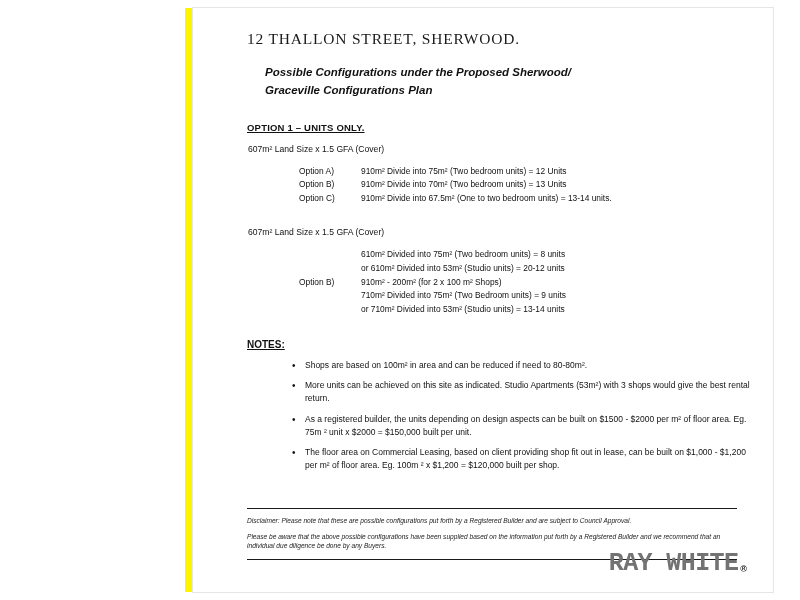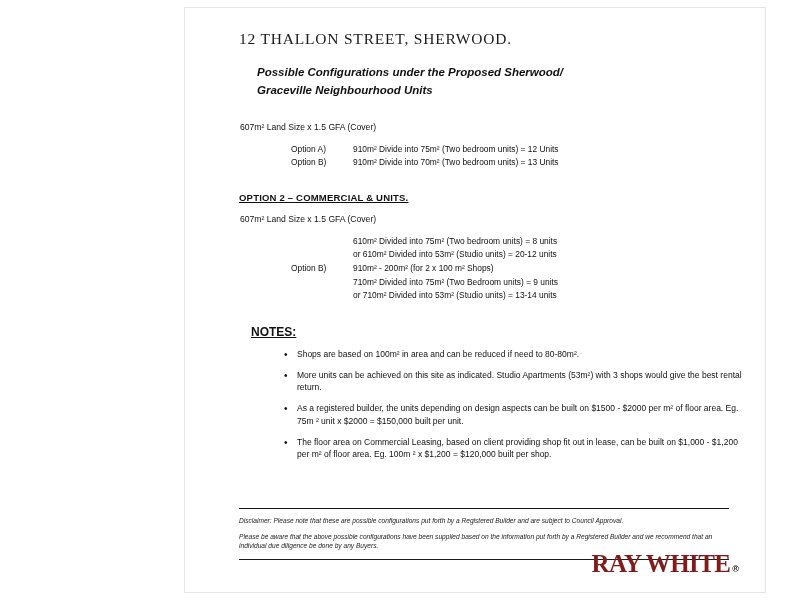--- a/index.html
+++ b/index.html
@@ -15,21 +15,21 @@
   }
   .page {
     position: relative;
     width: 800px;
     height: 600px;
     background: #ffffff;
   }
   
   .sheet {
     position: absolute;
-    left: 185px;
+    left: 193px;
     top: 8px;
     width: 580px;
     height: 584px;
     background: #ffffff;
     box-shadow: 0 0 0 1px #e6e6e6;
   }
   .yellow-bar {
     position: absolute;
     left: 185px;
     top: 8px;
@@ -82,24 +82,24 @@
   .row .lbl {
     display: inline-block;
     width: 62px;
   }
   .row .sub {
     display: inline-block;
     width: 62px;
   }
   .sectiongap { height: 22px; }
   .notes-head {
-    font-size: 12px;
+    font-size: 10px;
     font-weight: bold;
     text-decoration: underline;
-    margin: 0 0 9px 12px;
+    margin: 0 0 9px 0;
   }
   ul.notes {
     margin: 0;
     padding-left: 58px;
     list-style: none;
   }
   ul.notes li {
     font-size: 8.5px;
     line-height: 1.5;
     margin-bottom: 8px;
@@ -130,25 +130,25 @@
   }
   .disclaimer p:last-child { margin-bottom: 0; }
   .logo {
     position: absolute;
     right: 26px;
     bottom: 14px;
     display: flex;
     align-items: flex-end;
   }
   .logo-text {
-    font-family: Liberation Serif, serif;
+    font-family: Liberation Mono, monospace;
     font-weight: bold;
     font-size: 25px;
     letter-spacing: -0.6px;
-    color: #7f1d1d;
+    color: #737373;
     text-align: center;
   }
   .logo-reg {
     font-size: 9px;
     font-weight: bold;
     color: #1a1a1a;
     margin-left: 2px;
     margin-bottom: 4px;
   }
 </style>
@@ -161,37 +161,40 @@
   <div class="yellow-bar"></div>
 
   <div class="sheet">
 
     <div class="content">
 
       <div class="addr">12 THALLON STREET, SHERWOOD.</div>
 
       <div class="subtitle">
         <div>Possible Configurations under the Proposed Sherwood/</div>
-        <div>Graceville Neighbourhood Units</div>
+        <div>Graceville Configurations Plan</div>
       </div>
 
+      <div class="opt-head">OPTION 1 – UNITS ONLY.</div>
       <div class="lead">607m² Land Size x 1.5 GFA  (Cover)</div>
 
       <div class="indent">
         <div class="row">
           <span class="lbl">Option A)</span><span>910m² Divide into 75m² (Two bedroom units) = 12 Units</span>
         </div>
         <div class="row">
           <span class="lbl">Option B)</span><span>910m² Divide into 70m² (Two bedroom units) = 13 Units</span>
         </div>
+        <div class="row">
+          <span class="lbl">Option C)</span><span>910m² Divide into 67.5m² (One to two bedroom units) = 13-14 units.</span>
+        </div>
       </div>
 
       <div class="sectiongap"></div>
 
-      <div class="opt-head">OPTION 2 – COMMERCIAL &amp; UNITS.</div>
       <div class="lead">607m² Land Size x 1.5 GFA  (Cover)</div>
 
       <div class="indent">
         <div class="row">
           <span class="sub"></span><span>610m²  Divided into 75m² (Two bedroom units) = 8 units</span>
         </div>
         <div class="row">
           <span class="sub"></span><span>or 610m² Divided into 53m² (Studio units) = 20-12 units</span>
         </div>
         <div class="row">

